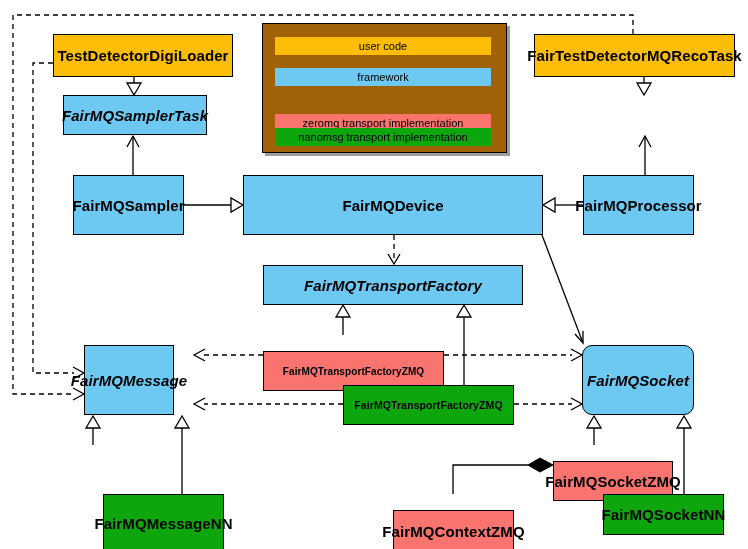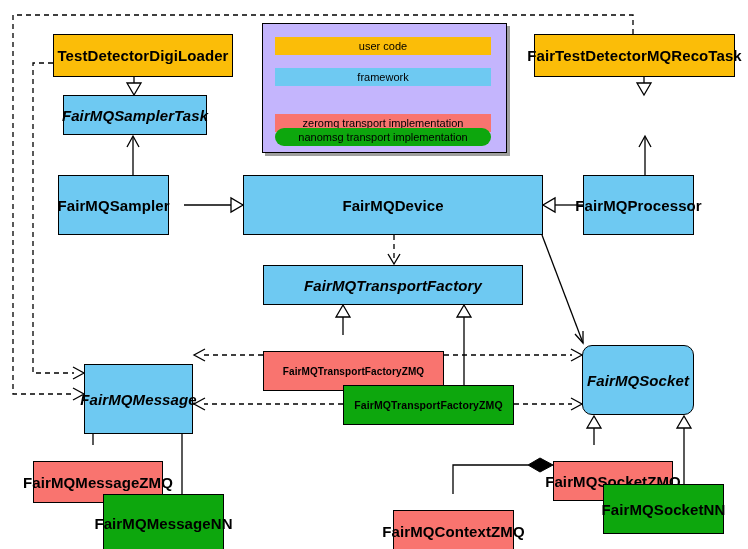--- a/index.html
+++ b/index.html
@@ -20,29 +20,29 @@
     text-align:center;white-space:nowrap;
     z-index:2;letter-spacing:0.1px;
   }
   .abstract{font-style:italic;}
   .cat-user{background:var(--user);}
   .cat-framework{background:var(--framework);}
   .cat-zeromq{background:var(--zeromq);margin-top:16px;}
   .cat-nanomsg{background:var(--nanomsg);}
   #legend{
     position:absolute;left:262px;top:23px;width:245px;height:130px;
-    box-sizing:border-box;border:1px solid #000;background:#c4b5fd;
+    box-sizing:border-box;border:1px solid #000;background:#a16207;
     box-shadow:3px 3px 0 #9e9e9e;z-index:2;
   }
   .legend-swatch{
     position:absolute;left:12px;width:216px;height:18px;
     display:flex;align-items:center;justify-content:center;
     font-size:11px;font-weight:normal;color:#000;white-space:nowrap;
   }
-  .ls-0{top:13px;} .ls-1{top:44px;} .ls-2{top:74px;} .ls-3{top:104px;border-radius:9px;}
+  .ls-0{top:13px;} .ls-1{top:44px;} .ls-2{top:74px;} .ls-3{top:104px;}
   svg line, svg polyline{stroke:#000;stroke-width:1.3;fill:none;}
   svg .dashed{stroke-dasharray:5,4;}
   svg .tri{fill:#fff;stroke:#000;stroke-width:1.3;}
   svg .diamond{fill:#000;stroke:#000;stroke-width:1;}
 </style>
 </head>
 <body>
 
 <div id="stage">
 
@@ -161,39 +161,38 @@
     <div class="legend-swatch ls-3 cat-nanomsg">nanomsg transport implementation</div>
   </div>
 
   <div class="node cat-user" style="left:53px;top:34px;width:180px;height:43px;">TestDetectorDigiLoader</div>
 
   <div class="node cat-user" style="left:534px;top:34px;width:201px;height:43px;">FairTestDetectorMQRecoTask</div>
 
   <div class="node cat-framework abstract" style="left:63px;top:95px;width:144px;height:40px;">FairMQSamplerTask</div>
 
 
-  <div class="node cat-framework" style="left:58px;top:175px;width:111px;height:60px;">FairMQSampler</div>
+  <div class="node cat-framework" style="left:73px;top:175px;width:111px;height:60px;">FairMQSampler</div>
 
   <div class="node cat-framework" style="left:243px;top:175px;width:300px;height:60px;">FairMQDevice</div>
 
   <div class="node cat-framework" style="left:583px;top:175px;width:111px;height:60px;">FairMQProcessor</div>
 
   <div class="node cat-framework abstract" style="left:263px;top:265px;width:260px;height:40px;">FairMQTransportFactory</div>
 
   <div class="node cat-zeromq" style="left:263px;top:335px;width:181px;height:40px;font-size:10px;">FairMQTransportFactoryZMQ</div>
 
   <div class="node cat-nanomsg" style="left:343px;top:385px;width:171px;height:40px;font-size:10.5px;">FairMQTransportFactoryZMQ</div>
 
-  <div class="node cat-framework abstract" style="left:84px;top:364px;width:109px;height:70px;">FairMQMessage</div>
+  <div class="node cat-framework abstract" style="left:84px;top:345px;width:90px;height:70px;">FairMQMessage</div>
 
   <div class="node cat-framework abstract" style="left:582px;top:345px;width:112px;height:70px;border-radius:10px;">FairMQSocket</div>
 
-  <div class="node cat-zeromq" style="left:33px;top:445px;width:130px;height:42px;">FairMQMessageZMQ</div>
 
   <div class="node cat-nanomsg" style="left:103px;top:494px;width:121px;height:58px;">FairMQMessageNN</div>
 
   <div class="node cat-zeromq" style="left:553px;top:445px;width:120px;height:40px;">FairMQSocketZMQ</div>
 
-  <div class="node cat-nanomsg" style="left:603px;top:484px;width:121px;height:50px;">FairMQSocketNN</div>
+  <div class="node cat-nanomsg" style="left:603px;top:494px;width:121px;height:41px;">FairMQSocketNN</div>
 
   <div class="node cat-zeromq" style="left:393px;top:494px;width:121px;height:42px;">FairMQContextZMQ</div>
 
 </div>
 
 </body></html>

